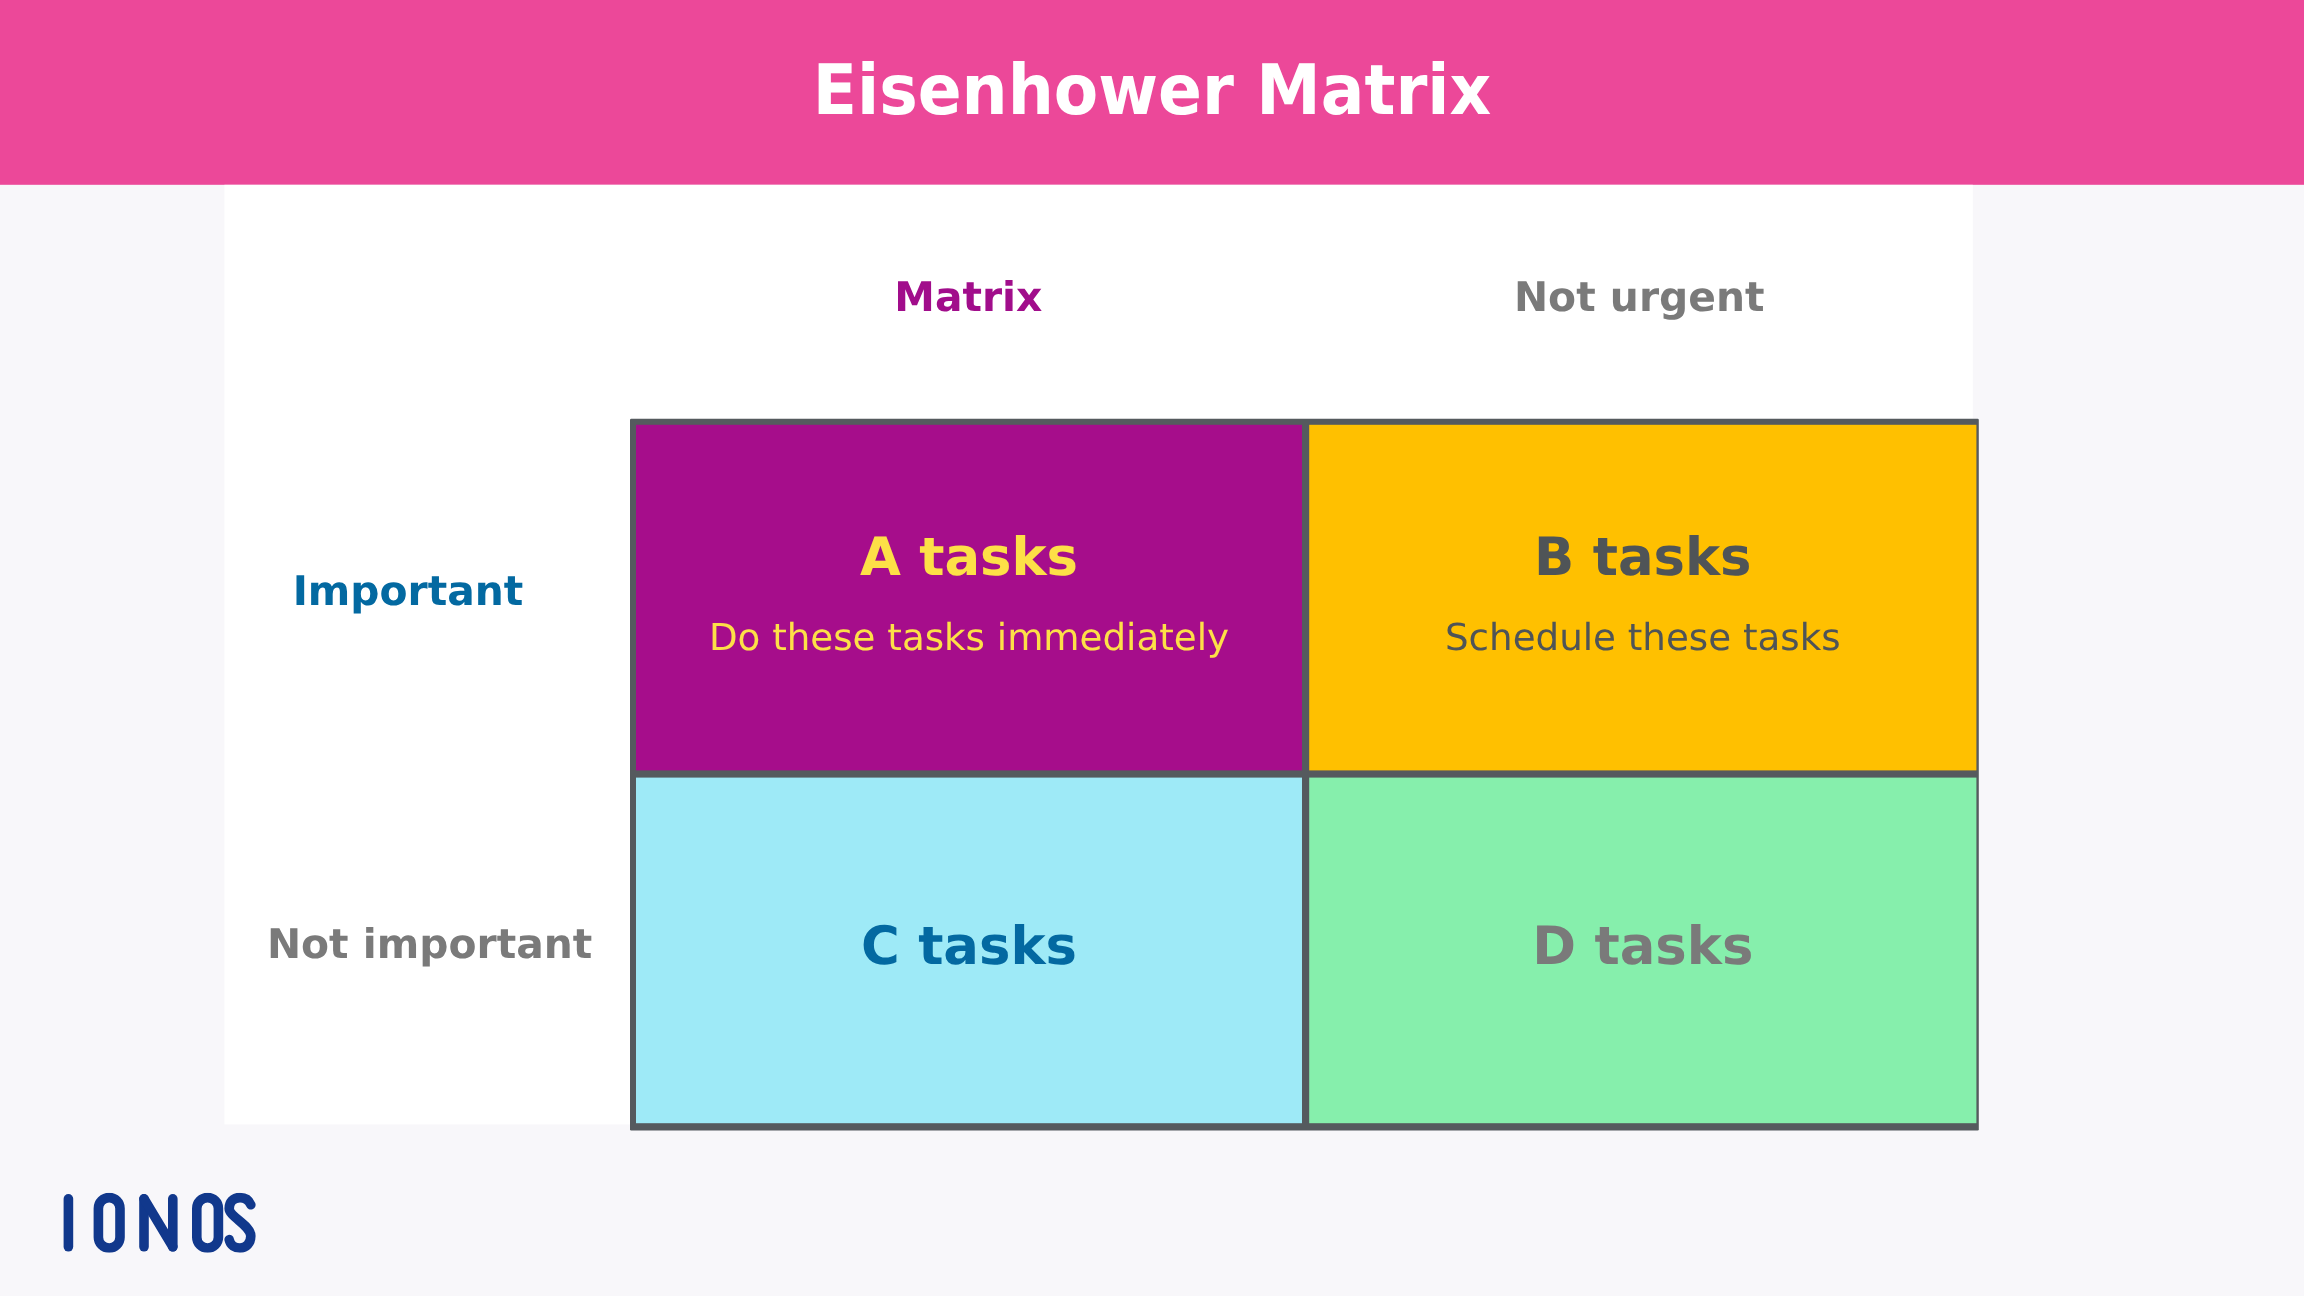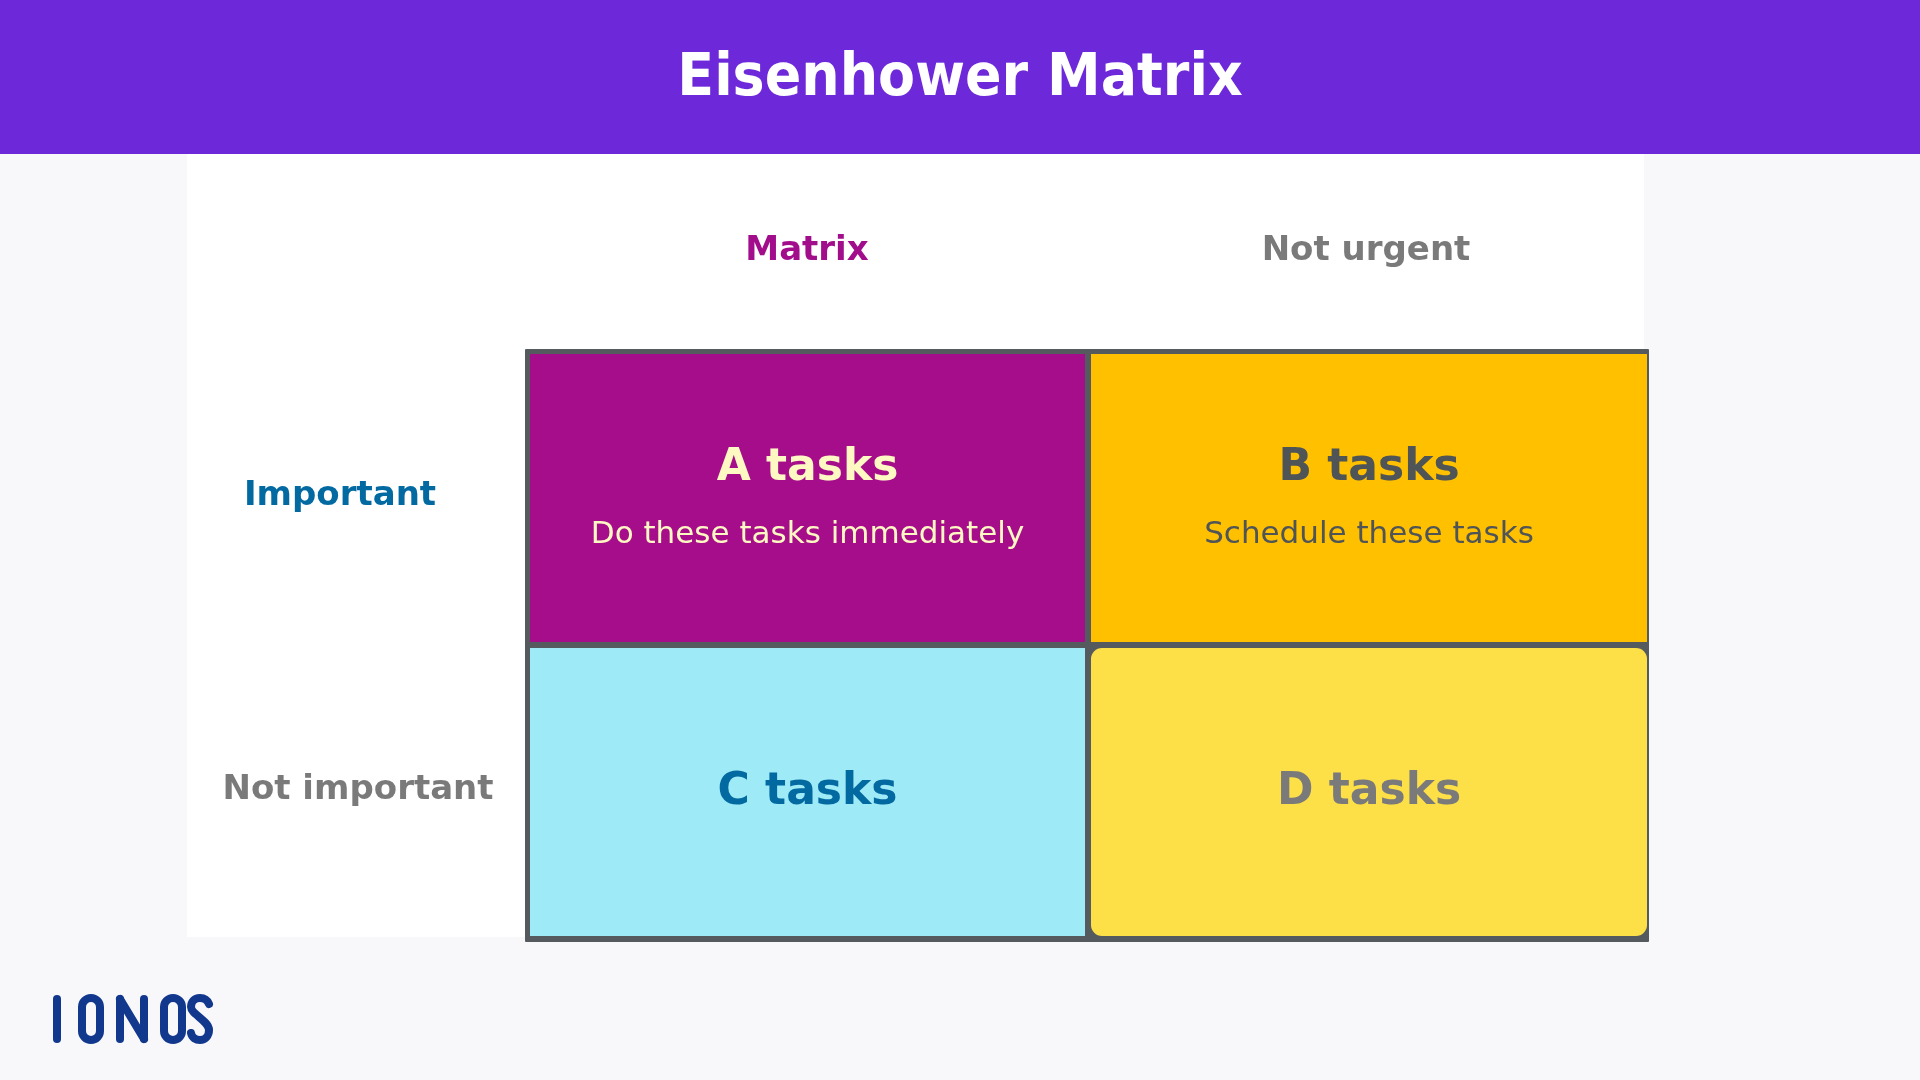--- a/index.html
+++ b/index.html
@@ -12,21 +12,21 @@
     position: relative;
     overflow: hidden;
     background: #f8f7fa;
     font-family: "DejaVu Sans", "Liberation Sans", sans-serif;
   }
   .header {
     position: absolute;
     left: 0; top: 0;
     width: 1920px;
     height: 154px;
-    background: #6d28d9;
+    background: #ec4899;
     display: flex;
     align-items: center;
     justify-content: center;
   }
   .header-title {
     color: #ffffff;
     font-family: "DejaVu Sans", sans-serif;
     font-weight: bold;
     font-size: 58px;
     letter-spacing: 0px;
@@ -88,24 +88,24 @@
     margin-top: -6px;
     white-space: nowrap;
   }
   .cell-sub {
     font-family: "DejaVu Sans", sans-serif;
     font-size: 31px;
     line-height: 1;
     margin-top: 30px;
     white-space: nowrap;
   }
-  .cell-a { background: #a60d8b; color: #fef9c3; }
+  .cell-a { background: #a60d8b; color: #fde047; }
   .cell-b { background: #ffc000; color: #4f5457; }
   .cell-c { background: #9eeaf7; color: #0369a1; }
-  .cell-d { background: #fde047; color: #7a7a7a; border-radius: 11px; }
+  .cell-d { background: #86efac; color: #7a7a7a; }
 
   .logo {
     position: absolute;
     left: 52px;
     top: 994px;
     width: 162px;
     height: 50px;
   }
 </style>
 </head>

